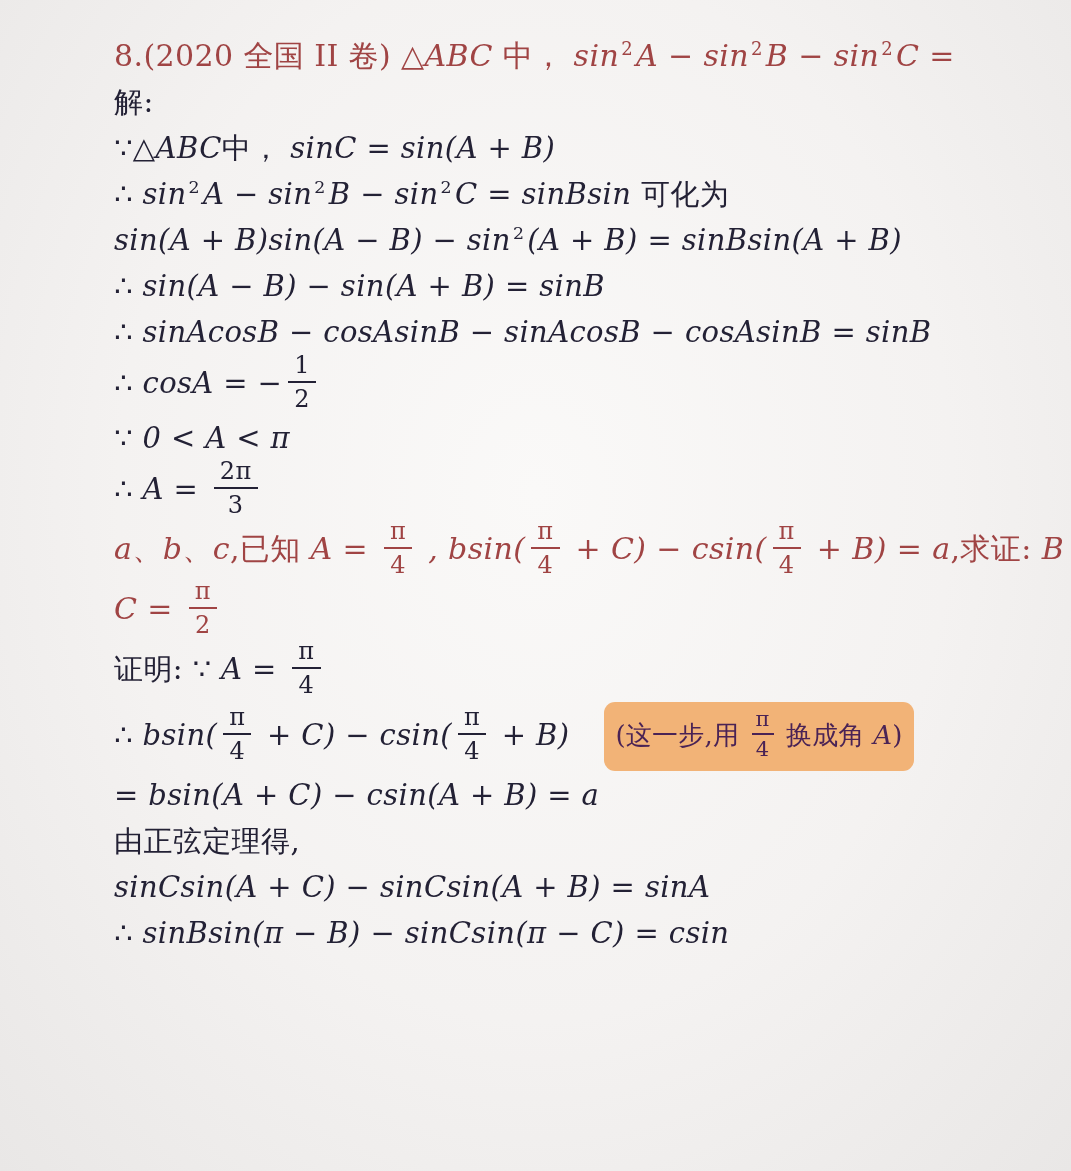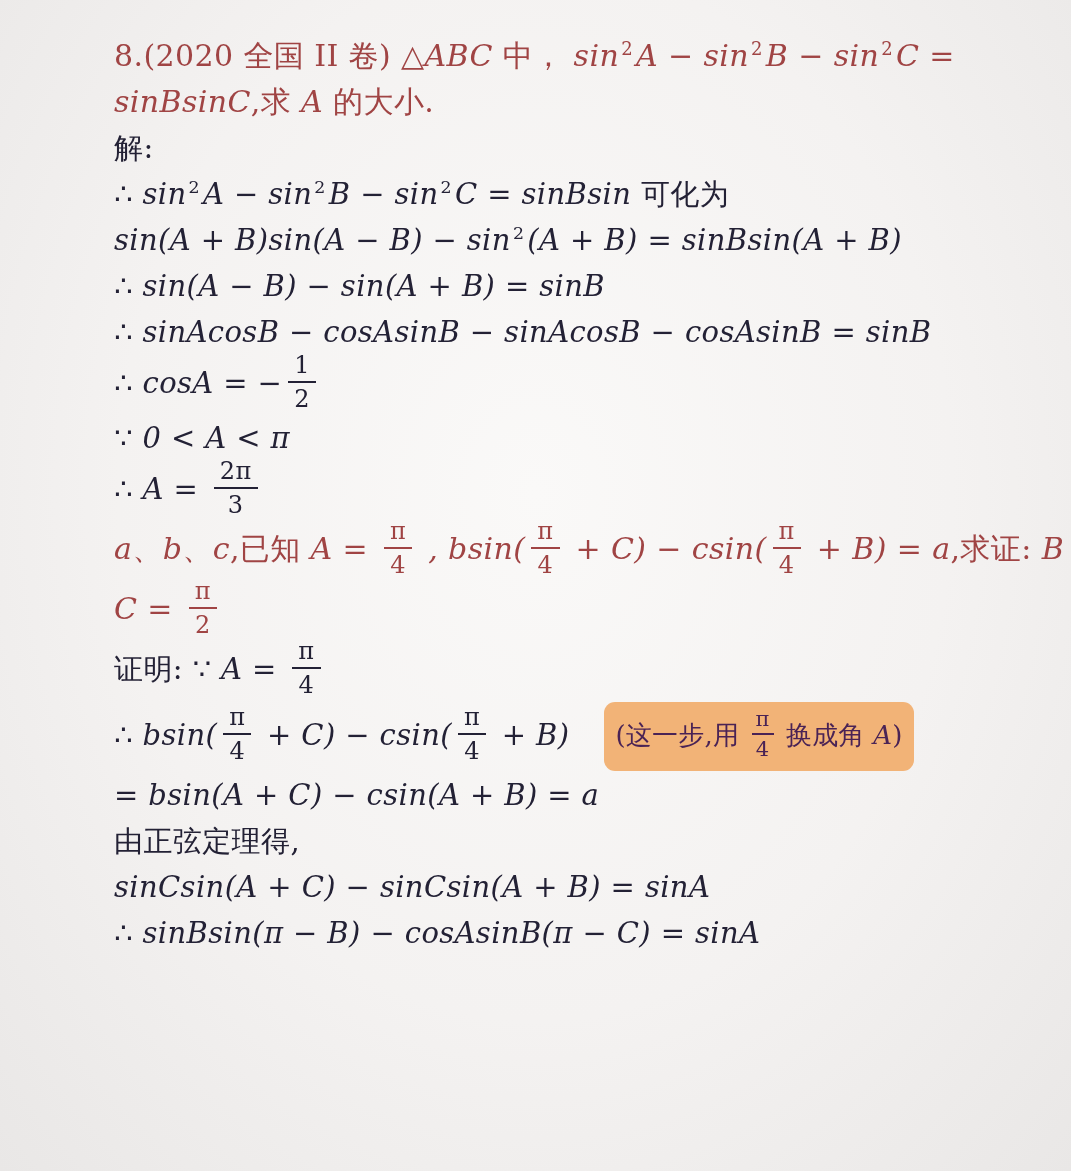--- a/index.html
+++ b/index.html
@@ -34,30 +34,30 @@
     vertical-align:middle;border-radius:11px;letter-spacing:0.2px;
   }
   .note .frac{font-size:21px;margin:0 4px;transform:translateY(-2px);}
   .note .fr-n{border-bottom-width:2px;padding:0 4px 3px;}
 </style>
 </head>
 <body>
 
 <div class="doc" id="doc">
     <div class="line red"><span class="mt">8.(2020 全国 II 卷) △</span><span class="mi">ABC</span><span class="mt"> 中， </span><span class="mi">sin</span><sup class="msup">2</sup><span class="mi">A − sin</span><sup class="msup">2</sup><span class="mi">B − sin</span><sup class="msup">2</sup><span class="mi">C =</span></div>
-    <div class="line red"><span class="mi">sinBsinC</span><span class="mt">,求 </span><span class="mi">A</span><span class="mt"> 的大小.</span></div>
     <div class="line dark"><span class="mt">解:</span></div>
+    <div class="line dark"><span class="mt">∵△</span><span class="mi">ABC</span><span class="mt">中， </span><span class="mi">sinC = sin(A + B)</span></div>
     <div class="line dark"><span class="mt">∴ </span><span class="mi">sin</span><sup class="msup">2</sup><span class="mi">A − sin</span><sup class="msup">2</sup><span class="mi">B − sin</span><sup class="msup">2</sup><span class="mi">C = sinBsin</span><span class="mt"> 可化为</span></div>
     <div class="line dark"><span class="mi">sin(A + B)sin(A − B) − sin</span><sup class="msup">2</sup><span class="mi">(A + B) = sinBsin(A + B)</span></div>
     <div class="line dark"><span class="mt">∴ </span><span class="mi">sin(A − B) − sin(A + B) = sinB</span></div>
     <div class="line dark"><span class="mt">∴ </span><span class="mi">sinAcosB − cosAsinB − sinAcosB − cosAsinB = sinB</span></div>
     <div class="line dark"><span class="mt">∴ </span><span class="mi">cosA = −</span><span class="frac"><span class="fr-n">1</span><span class="fr-d">2</span></span></div>
     <div class="line dark"><span class="mt">∵ </span><span class="mi">0 &lt; A &lt; π</span></div>
     <div class="line dark"><span class="mt">∴ </span><span class="mi">A = </span><span class="frac"><span class="fr-n">2π</span><span class="fr-d">3</span></span></div>
     <div class="line red"><span class="mi">a</span><span class="mt">、</span><span class="mi">b</span><span class="mt">、</span><span class="mi">c</span><span class="mt">,已知 </span><span class="mi">A = </span><span class="frac"><span class="fr-n">π</span><span class="fr-d">4</span></span><span class="mi"> , bsin(</span><span class="frac"><span class="fr-n">π</span><span class="fr-d">4</span></span><span class="mi"> + C) − csin(</span><span class="frac"><span class="fr-n">π</span><span class="fr-d">4</span></span><span class="mi"> + B) = a</span><span class="mt">,求证: </span><span class="mi">B −</span></div>
     <div class="line red"><span class="mi">C = </span><span class="frac"><span class="fr-n">π</span><span class="fr-d">2</span></span></div>
     <div class="line dark"><span class="mt">证明: ∵ </span><span class="mi">A = </span><span class="frac"><span class="fr-n">π</span><span class="fr-d">4</span></span></div>
     <div class="line dark"><span class="mt">∴ </span><span class="mi">bsin(</span><span class="frac"><span class="fr-n">π</span><span class="fr-d">4</span></span><span class="mi"> + C) − csin(</span><span class="frac"><span class="fr-n">π</span><span class="fr-d">4</span></span><span class="mi"> + B)</span><span class="note"><span class="mt">(这一步,用 </span><span class="frac"><span class="fr-n">π</span><span class="fr-d">4</span></span><span class="mt"> 换成角 </span><span class="mi">A</span><span class="mt">)</span></span></div>
     <div class="line dark"><span class="mi">= bsin(A + C) − csin(A + B) = a</span></div>
     <div class="line dark"><span class="mt">由正弦定理得,</span></div>
     <div class="line dark"><span class="mi">sinCsin(A + C) − sinCsin(A + B) = sinA</span></div>
-    <div class="line dark"><span class="mt">∴ </span><span class="mi">sinBsin(π − B) − cosAsinB(π − C) = sinA</span></div>
+    <div class="line dark"><span class="mt">∴ </span><span class="mi">sinBsin(π − B) − sinCsin(π − C) = csin</span></div>
   </div>
 
 </body></html>

